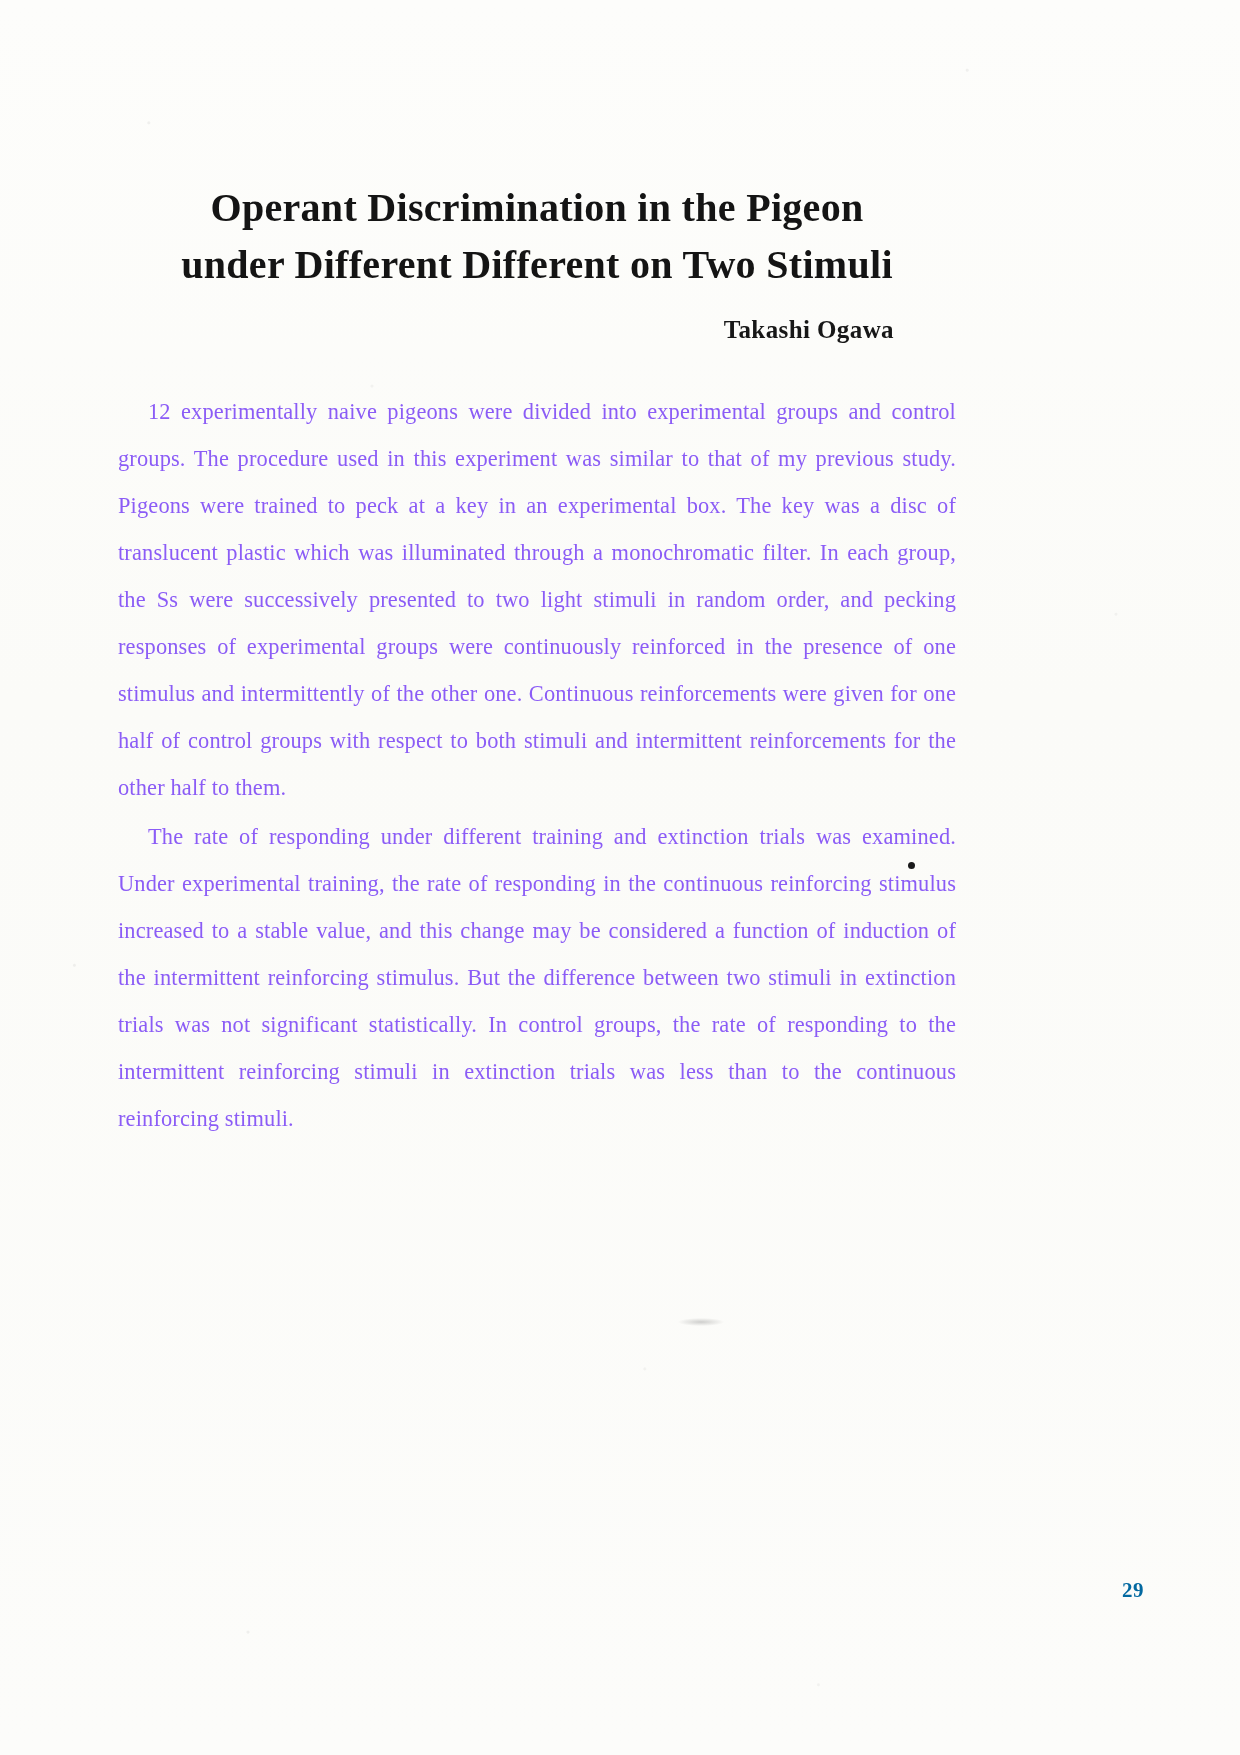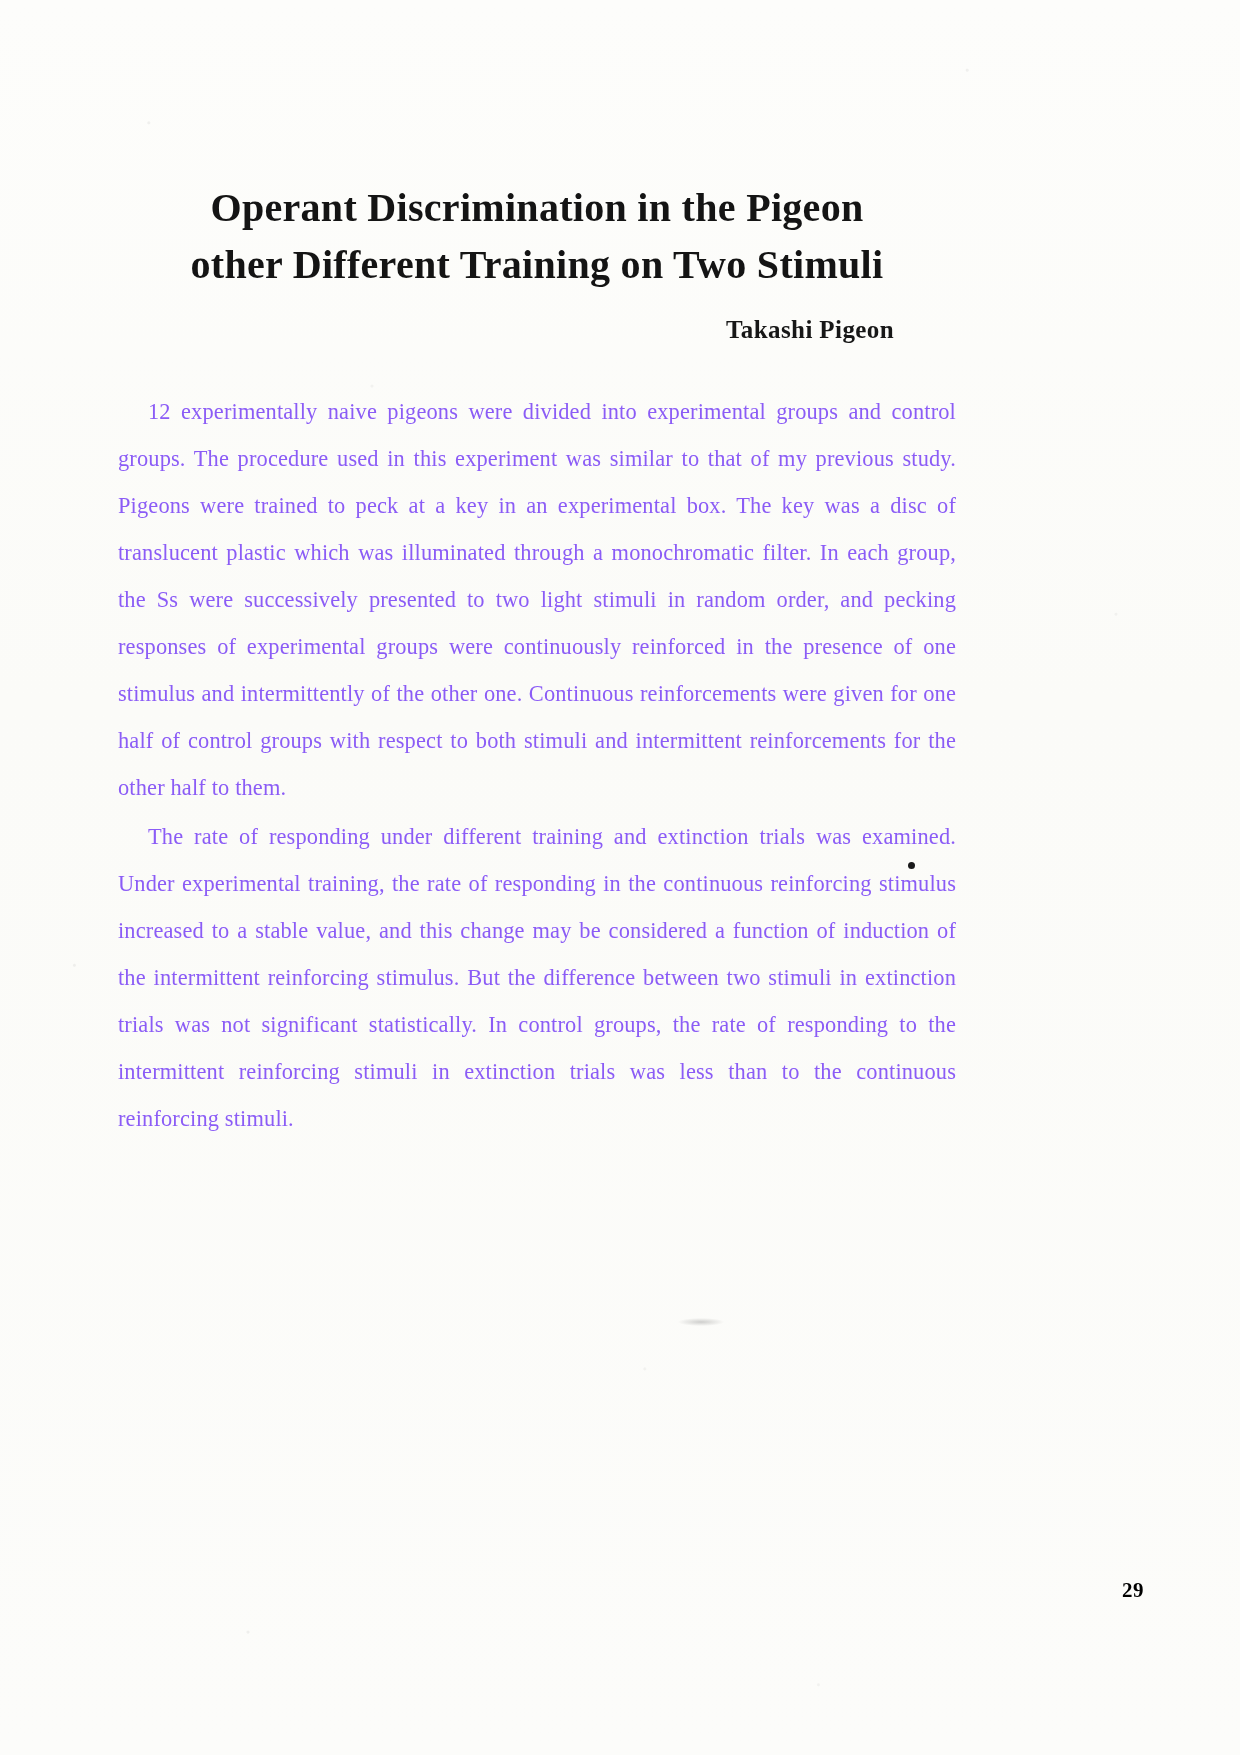--- a/index.html
+++ b/index.html
@@ -71,21 +71,21 @@
   }
   .abstract p + p {
     margin-top: 2px;
   }
   .page-number {
     position: absolute;
     right: 96px;
     bottom: 152px;
     font-size: 21px;
     font-weight: 700;
-    color: #000000;
+    color: #0369a1;
     letter-spacing: 0.5px;
   }
   .smudge {
     position: absolute;
     left: 678px;
     top: 1318px;
     width: 46px;
     height: 8px;
     background: radial-gradient(ellipse at center, rgba(0,0,0,0.18) 0%, rgba(0,0,0,0.0) 72%);
   }
@@ -101,24 +101,24 @@
 </style>
 </head>
 <body>
 
 <div class="page"></div>
 
 <div class="content">
 
   <h1 class="title">
     <span class="line1">Operant Discrimination in the Pigeon</span>
-    <span class="line2">other Different Training on Two Stimuli</span>
+    <span class="line2">under Different Different on Two Stimuli</span>
   </h1>
 
-  <div class="author">Takashi Pigeon</div>
+  <div class="author">Takashi Ogawa</div>
 
   <div class="abstract">
     <p>12 experimentally naive pigeons were divided into experimental groups and control groups. The procedure used in this experiment was similar to that of my previous study. Pigeons were trained to peck at a key in an experimental box. The key was a disc of translucent plastic which was illuminated through a monochromatic filter. In each group, the Ss were successively presented to two light stimuli in random order, and pecking responses of experimental groups were continuously reinforced in the presence of one stimulus and intermittently of the other one. Continuous reinforcements were given for one half of control groups with respect to both stimuli and intermittent reinforcements for the other half to them.</p>
     <p>The rate of responding under different training and extinction trials was examined. Under experimental training, the rate of responding in the continuous reinforcing stimulus increased to a stable value, and this change may be considered a function of induction of the intermittent reinforcing stimulus. But the difference between two stimuli in extinction trials was not significant statistically. In control groups, the rate of responding to the intermittent reinforcing stimuli in extinction trials was less than to the continuous reinforcing stimuli.</p>
   </div>
 
 </div>
 
 <div class="inkdot"></div>
 <div class="smudge"></div>

